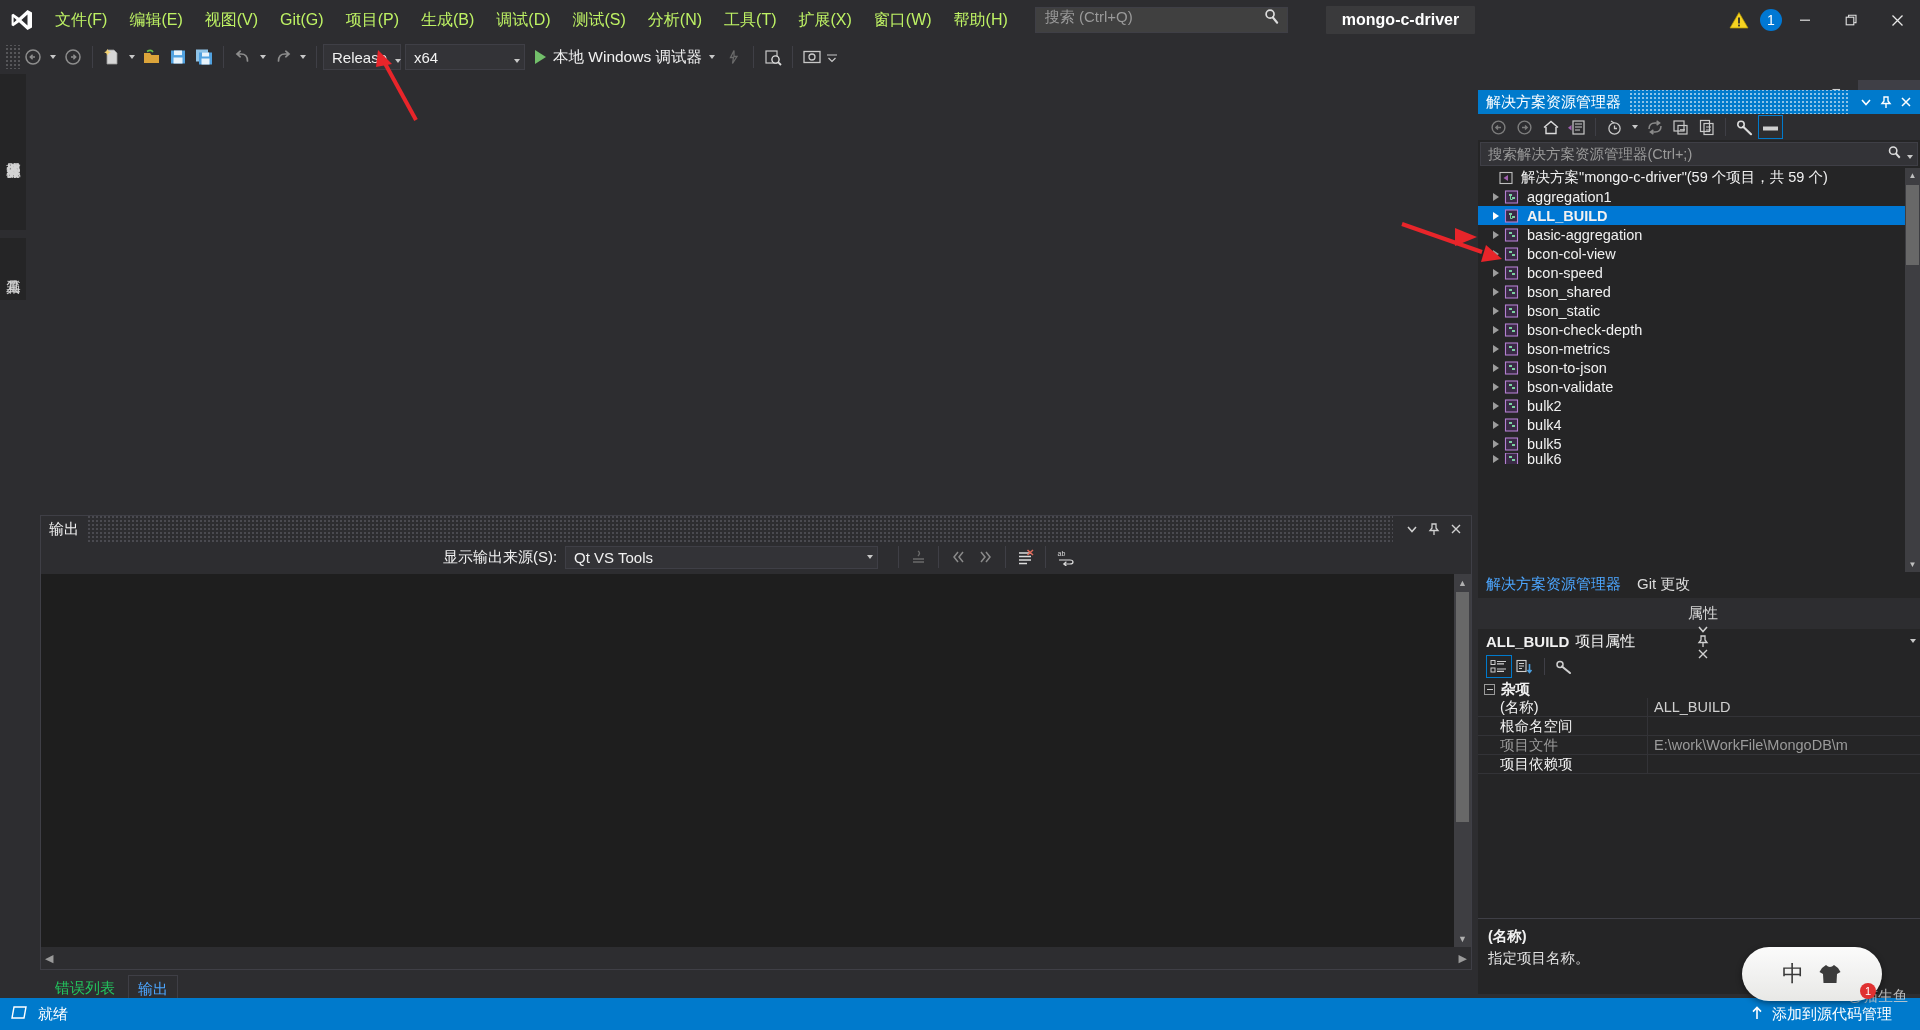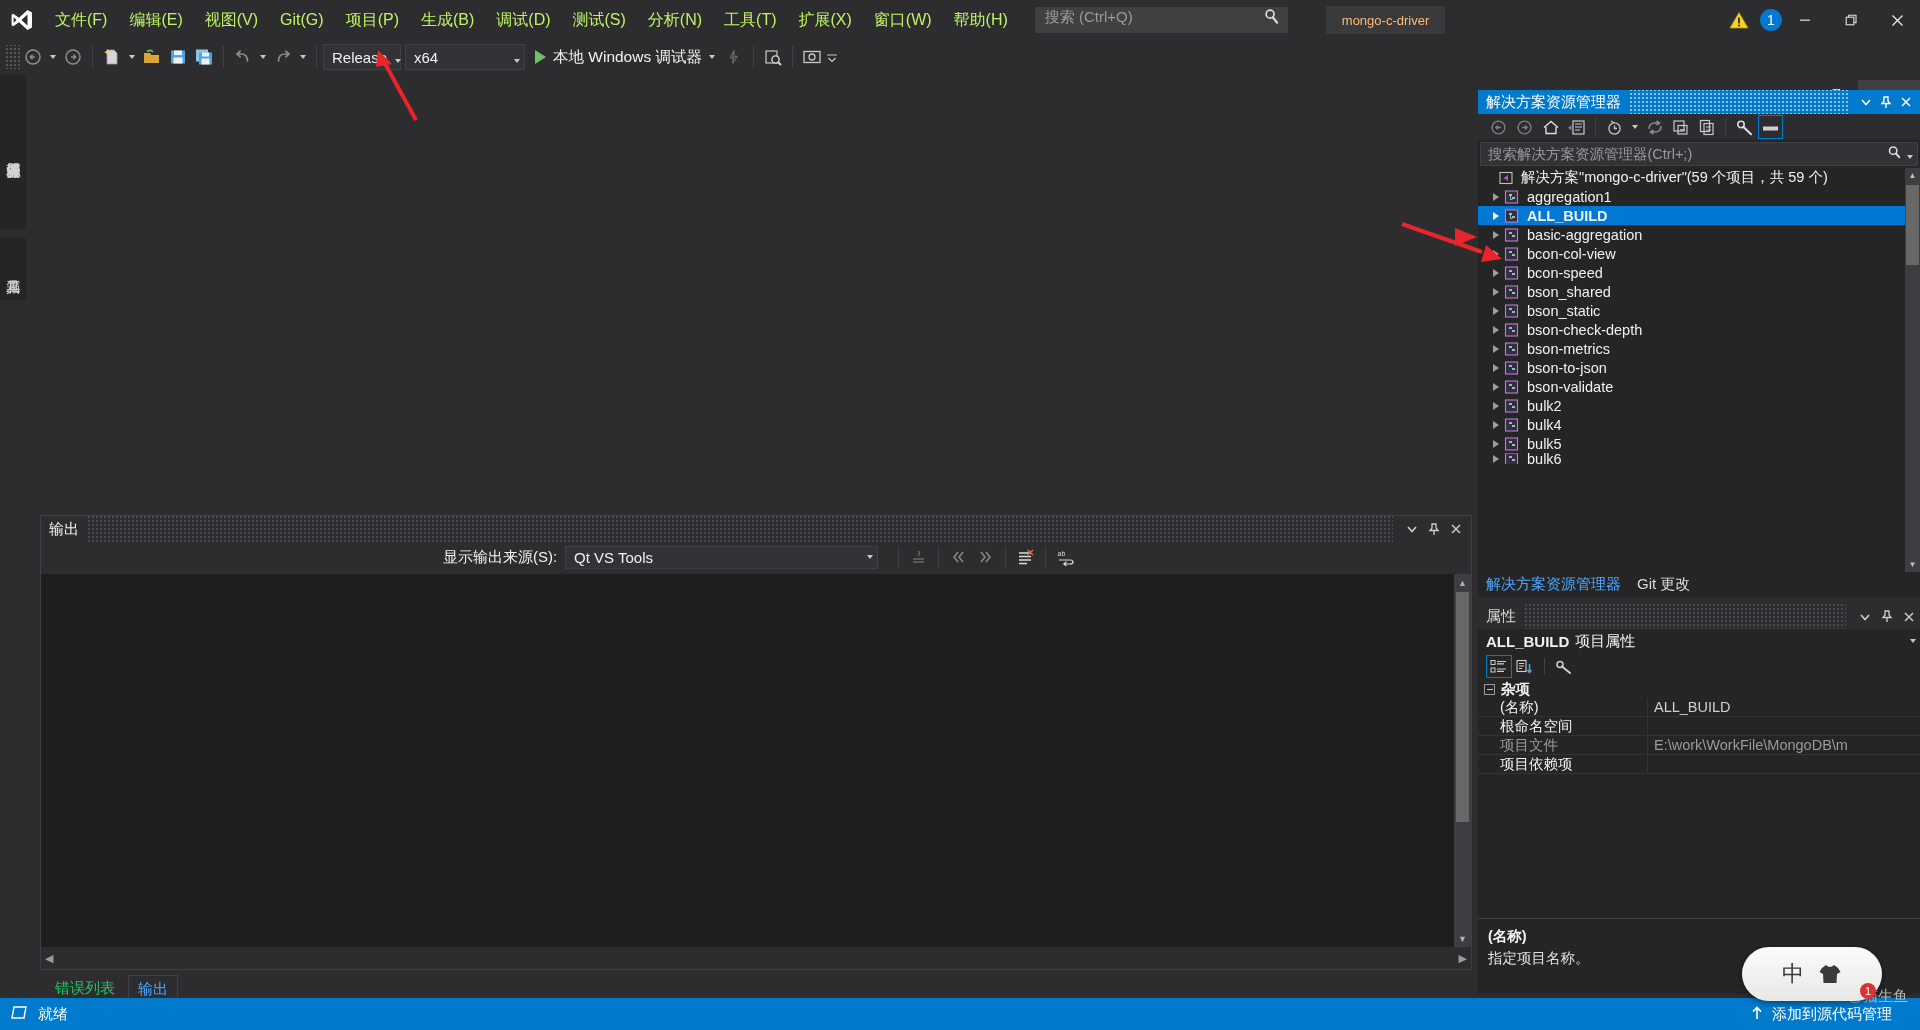--- a/index.html
+++ b/index.html
@@ -28,22 +28,22 @@
   .search-box {
     margin-left: 16px; width: 253px; height: 26px; background: #404040;
     border: 1px solid #3f3f46; display: flex; align-items: flex-start;
     padding: 0 6px 0 9px; position: relative;
   }
   .search-box .ph { font-size: 15px; color: #9a9a9a; flex: 1; white-space: nowrap; }
   .search-icon { width: 18px; height: 18px; color: #d0d0d0; }
 
   .solution-pill {
     margin-left: 38px; height: 28px; background: #3a3a3c; display: flex;
-    align-items: center; padding: 0 16px; font-size: 13px; font-weight: normal;
-    color: #fdba74; border-radius: 1px;
+    align-items: center; padding: 0 16px; font-size: 16px; font-weight: bold;
+    color: #ffffff; border-radius: 1px;
   }
 
   .tb-right {
     position: absolute; right: 0; top: 0; height: 40px; display: flex; align-items: center;
   }
   .notif-warning { width: 26px; height: 24px; display:flex; align-items:center; justify-content:center; }
   .notif-badge {
     width: 22px; height: 22px; border-radius: 50%; background: #0078d4; color: #fff;
     font-size: 14px; display: flex; align-items: center; justify-content: center;
     margin-left: 8px; font-weight: normal;
@@ -169,21 +169,21 @@
     display:flex; align-items:center; justify-content:center; color:#c0c0c0; font-size:8px; }
   .tree-scroll .up{top:0}.tree-scroll .dn{bottom:0}
   .tree-scroll .thumb { position:absolute; left:1px; top:17px; width:13px; height:80px; background:#686868; }
 
   .sol-tabs { position:absolute; left:0; bottom:0; height:26px; width:100%; display:flex; align-items:flex-start; }
   .stab { font-size:15px; padding:3px 8px; color:#dcdcdc; }
   .stab.active { color:#4ca6ff; background:#252526; }
 
   
   .prop-panel { position:absolute; left:1478px; top:604px; width:442px; height:390px; background:#252526; }
-  .prop-head { height:25px; background:#2d2d30; display:flex; align-items:center; padding:0 0 0 8px; }
+  .prop-head { height:25px; background:#2d2d30; display:flex; align-items:center; padding:0 0 0 8px;flex-direction:column; }
   .prop-head .t { font-size:15px; color:#d4d4d4; }
   .prop-head .dots { flex:1; height:25px; margin:0 8px;
     background-image: radial-gradient(#4a4a50 1px, transparent 1px);
     background-size: 4px 4px; background-position: 0 11px; }
   .prop-sub { height:24px; display:flex; align-items:center; padding:0 4px 0 8px; background:#252526; }
   .prop-sub .a { font-size:15px; font-weight:bold; color:#f1f1f1; }
   .prop-sub .b { font-size:15px; color:#f1f1f1; margin-left:6px; }
   .prop-toolbar { height:27px; display:flex; align-items:center; padding-left:8px; background:#252526; }
   .pb { width:26px; height:23px; display:flex; align-items:center; justify-content:center; }
   .pb.selected { border:1px solid #007acc; }

